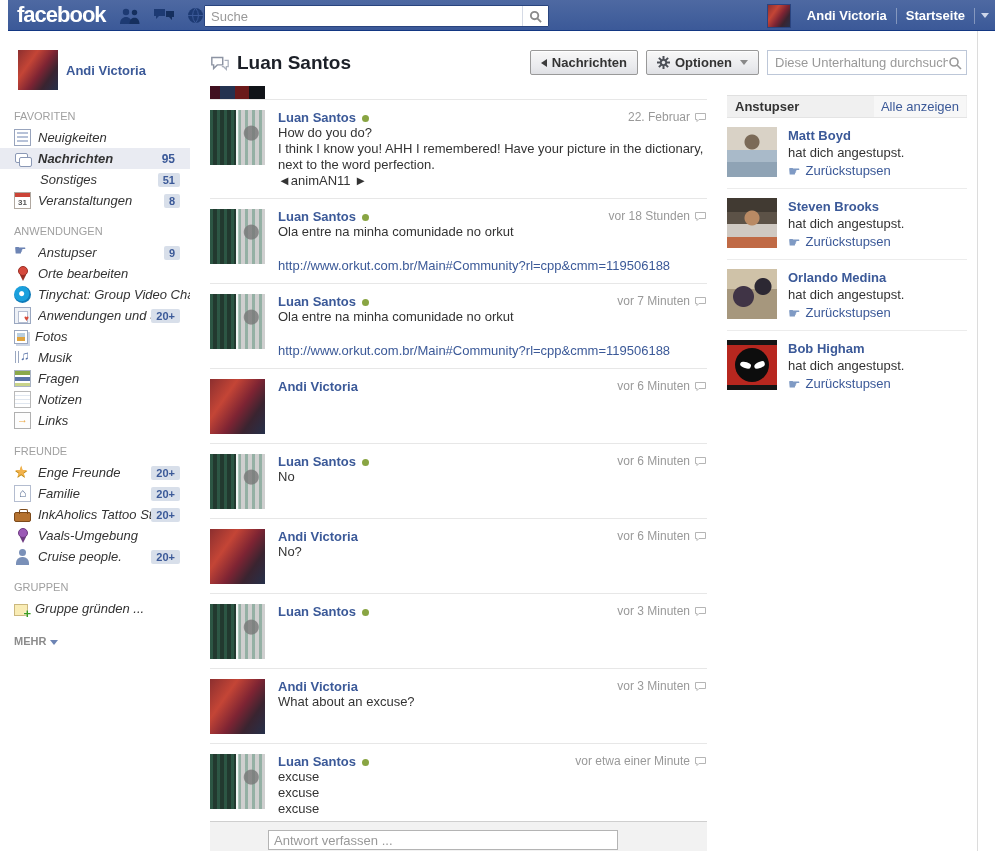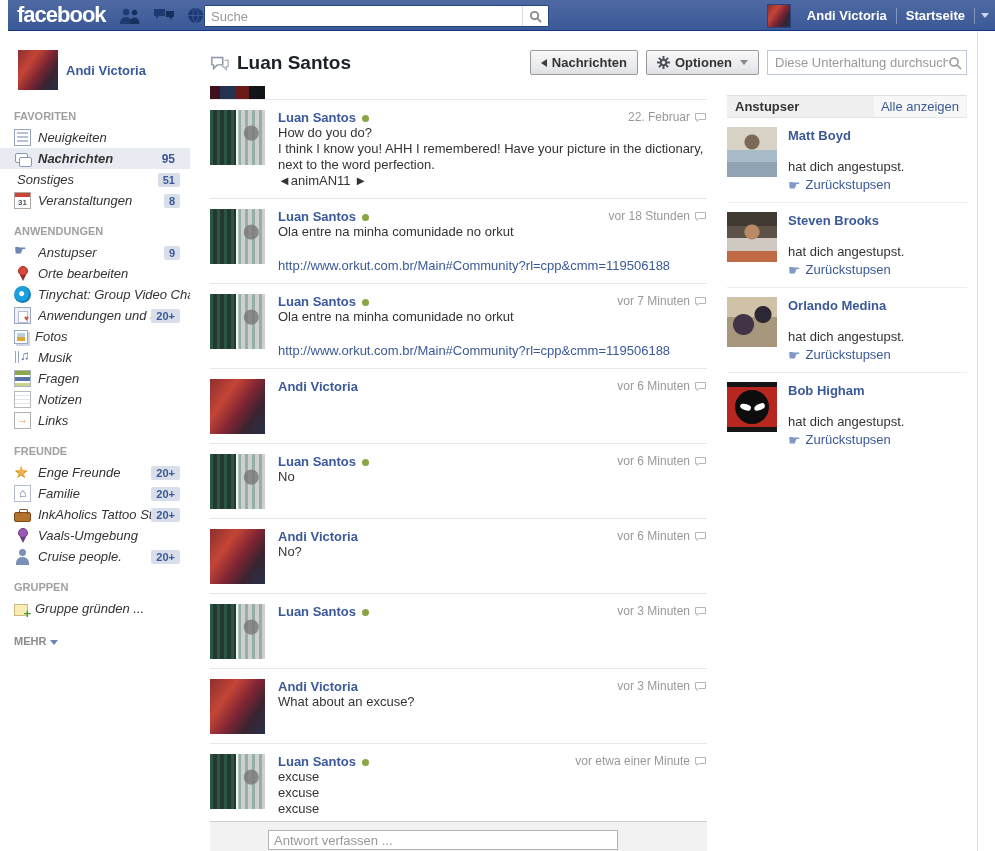--- a/index.html
+++ b/index.html
@@ -25,25 +25,25 @@
   .tb-avatar { width:24px; height:24px; border:1px solid #2a4480; margin-right:7px; cursor:pointer; }
   .tb-link { color:#fff; font-weight:bold; font-size:13px; padding:0 9px; cursor:pointer; white-space:nowrap; }
   .tb-sep { width:1px; height:16px; background:rgba(255,255,255,.35); }
   .tb-caret { width:0; height:0; border-left:4px solid transparent; border-right:4px solid transparent;
     border-top:5px solid #cdd6ea; margin:0 6px; cursor:pointer; }
 
   
   .sidebar { position:absolute; left:0; top:31px; width:190px; height:820px; background:#fff; padding-top:19px; }
   .profile { display:flex; align-items:center; padding-left:18px; margin-bottom:20px; cursor:pointer; }
   .profile-name { color:#3b5998; font-weight:bold; margin-left:8px; }
-  .sec-title { color:#a0a0a0; font-weight:bold; font-size:11px; padding-left:14px; margin:14px 0 5px; }
+  .sec-title { color:#a0a0a0; font-weight:normal; font-size:11px; padding-left:14px; margin:14px 0 5px; }
   .nav-item { display:flex; align-items:center; height:21px; padding-left:14px; cursor:pointer;
     color:#333; position:relative; }
   .nav-item.selected { background:#e9ebf2; font-weight:bold; }
-  .nav-item.indent { padding-left:17px; }
+  .nav-item.indent { padding-left:40px; }
   .nav-label { white-space:nowrap; overflow:hidden;font-style:italic; }
   .badge { position:absolute; right:10px; background:#d8dfea; color:#3b5998; font-weight:bold;
     font-size:11px; padding:1px 5px; border-radius:2px; }
   .badge.plain { background:none; font-size:12px; }
   .more-link { color:#8c8c8c; font-weight:bold; font-size:11px; padding-left:14px; margin-top:16px; cursor:pointer; }
   .more-caret { display:inline-block; width:0; height:0; border-left:4px solid transparent;
     border-right:4px solid transparent; border-top:5px solid #6d84b4; margin-left:4px; }
 
   
   .si { width:17px; height:17px; margin-right:7px; flex:none; position:relative; display:inline-block; }
@@ -176,21 +176,21 @@
   .right-rail { position:absolute; left:727px; top:95px; width:240px; }
   .rail-header { background:#f0f0f0; border-top:1px solid #e0e0e0; border-bottom:1px solid #e4e4e4;
     height:23px; display:flex; justify-content:space-between; align-items:center; padding:0 1px 0 8px; }
   .rail-title { font-weight:bold; color:#333; }
   .see-all { color:#3b5998; background:#f7f7f7; padding:3px 7px; cursor:pointer; }
   .poke { display:flex; padding:9px 0 10px; border-bottom:1px solid #ececec; }
   .poke:last-child { border-bottom:none; }
   .poke-av { width:50px; height:50px; }
   .poke-body { margin-left:11px; padding-top:1px; }
   .poke-name { color:#3b5998; font-weight:bold; cursor:pointer; }
-  .poke-text { margin-top:16px; color:#333; }
+  .poke-text { margin-top:2px; color:#333; }
   .poke-action { margin-top:3px; display:flex; align-items:center; gap:5px; color:#3b5998; cursor:pointer; }
   .poke-hand { color:#7f9ac4; font-size:14px; line-height:10px; font-family:"DejaVu Sans",sans-serif; }
 
   .page-edge { position:absolute; left:977px; top:31px; width:1px; height:820px; background:#dcdcdc; }
 </style>
 </head>
 <body>
 
 <div class="canvas">
 

